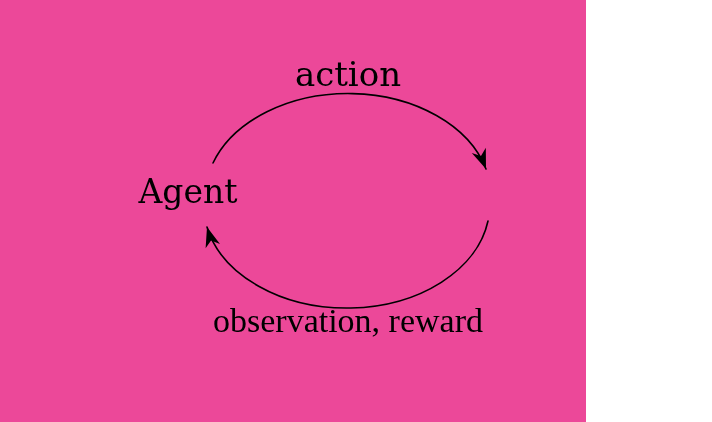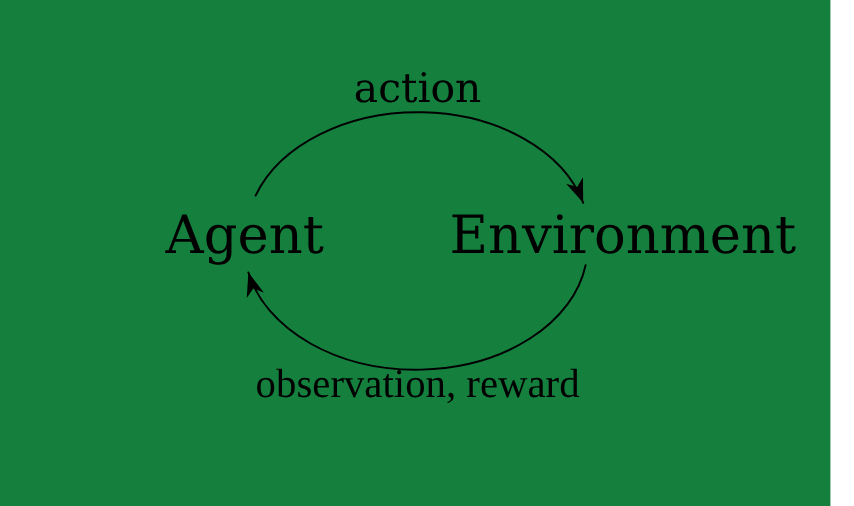--- a/index.html
+++ b/index.html
@@ -6,23 +6,23 @@
     margin: 0;
     padding: 0;
     width: 712px;
     height: 422px;
     background: #ffffff;
     overflow: hidden;
     font-family: "DejaVu Serif", "Liberation Serif", serif;
   }
   .stage {
     position: relative;
-    width: 692px;
+    width: 586px;
     height: 422px;
-    background: #15803d;
+    background: #ec4899;
   }
   .diagram-svg {
     position: absolute;
     left: 0;
     top: 0;
     width: 712px;
     height: 422px;
   }
   .arc {
     fill: none;
@@ -31,21 +31,21 @@
     stroke-linecap: round;
   }
   .label {
     position: absolute;
     color: #000000;
     font-size: 34px;
     line-height: 1;
     white-space: nowrap;
     transform: translateX(-50%);
   }
-  .node-label { font-size: 44px; margin-left: 16px; }
+  .node-label { font-size: 33px; }
   .edge-label { font-size: 34px; }
 </style>
 </head>
 <body>
 
 <div class="stage">
 
   <svg class="diagram-svg" viewBox="0 0 712 422" xmlns="http://www.w3.org/2000/svg">
     <defs>
       <marker id="arrowhead" viewBox="0 0 22 16" markerWidth="22" markerHeight="16" refX="20.5" refY="8" orient="auto" markerUnits="userSpaceOnUse">
@@ -55,17 +55,16 @@
 
     <path class="arc" d="M 213 163 A 143 103 0 0 1 486 169" marker-end="url(#arrowhead)" stroke="#000000"></path>
 
     <path class="arc" d="M 488 221 A 143 103 0 0 1 207 227" marker-end="url(#arrowhead)" stroke="#000000"></path>
   </svg>
 
   <div class="label edge-label" style="left:348px; top:57px;">action</div>
 
   <div class="label node-label" style="left:188px; top:175px;">Agent</div>
 
-  <div class="label node-label" style="left:503px; top:175px;">Environment</div>
 
   <div class="label edge-label" style="left:348px; top:304px;font-family:Liberation Serif, serif;">observation, reward</div>
 
 </div>
 
 </body></html>

